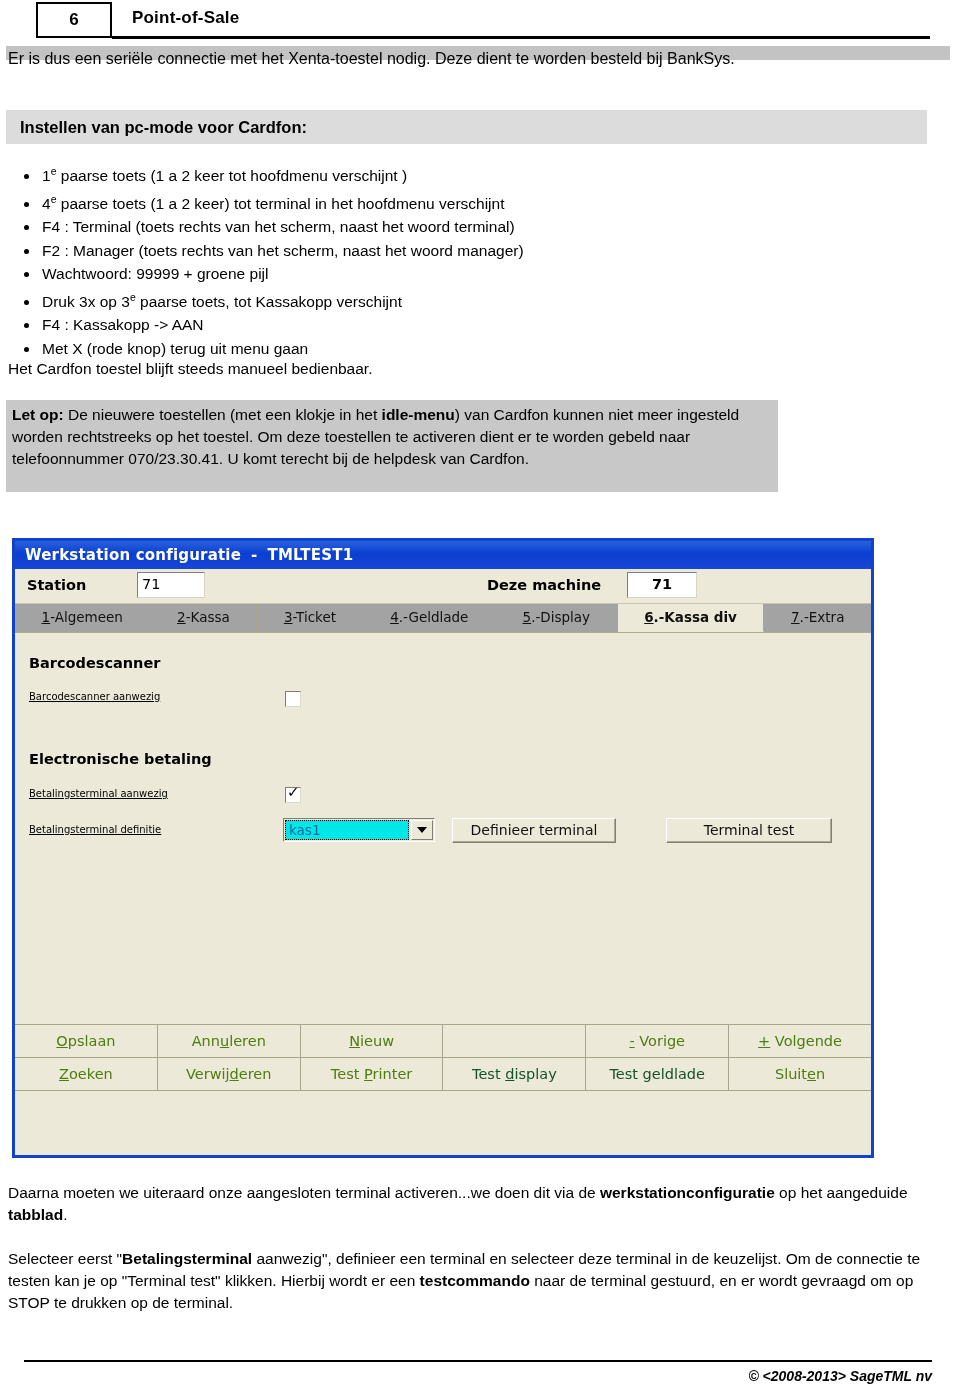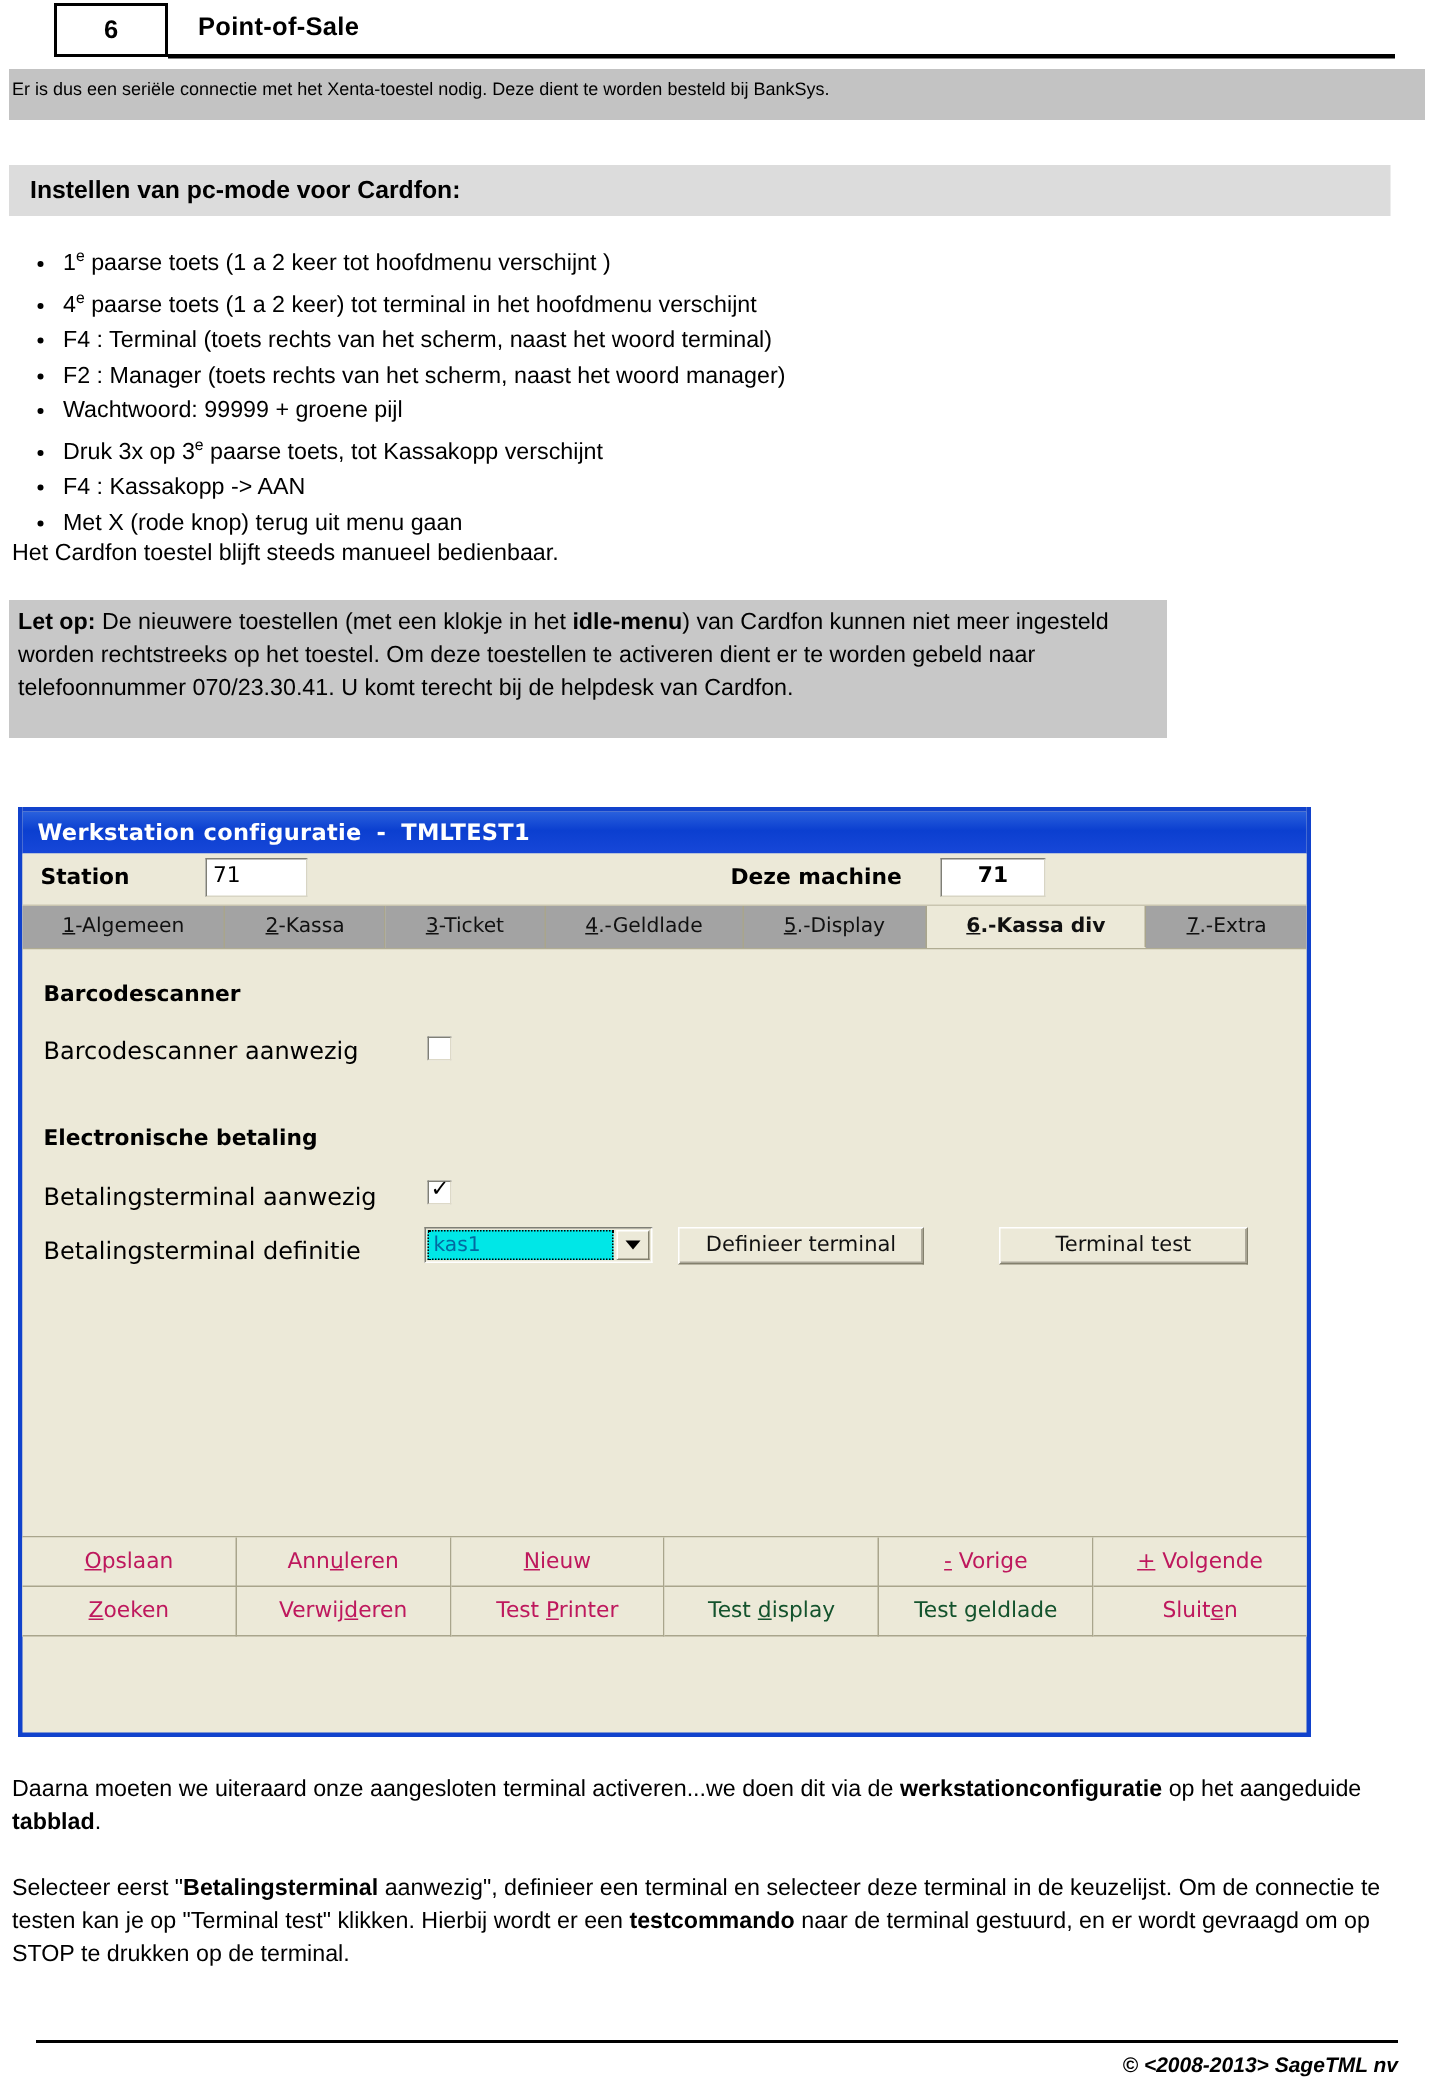--- a/index.html
+++ b/index.html
@@ -49,24 +49,24 @@
     background: #000;
   }
 
   
   .band {
     position: absolute;
     box-sizing: border-box;
   }
   .band-intro {
     left: 6px; top: 46px;
-    width: 944px; height: 34px;
+    width: 944px; height: 14px;
     background: #c3c3c3;
     padding: 2px 2px 12px 2px;
-    font-size: 12px;
+    font-size: 16px;
     line-height: 22px;
   }
   .band-heading {
     left: 6px; top: 110px;
     width: 921px; height: 34px;
     background: #dcdcdc;
     padding: 6px 0 0 14px;
     font-size: 16.5px;
     font-weight: bold;
     line-height: 22px;
@@ -205,21 +205,22 @@
     height: 458px;
     background: #ece9d8;
   }
   .grp-title {
     position: absolute;
     font-weight: bold;
     font-size: 14.5px;
   }
   .fld-label {
     position: absolute;
-    font-size: 16px;
+    font-size: 10px;
+    text-decoration: underline;
   }
   .chk {
     position: absolute;
     width: 16px; height: 16px;
     background: #ffffff;
     border: 1px solid #7f7f76;
     border-right-color: #ddd9c8;
     border-bottom-color: #ddd9c8;
     box-sizing: border-box;
   }
@@ -296,21 +297,21 @@
     height: 33px;
   }
   .gbtn {
     flex: 1 1 0;
     border-right: 1px solid #a9a58c;
     border-bottom: 1px solid #a9a58c;
     background: #ece9d8;
     font-size: 14.5px;
     line-height: 32px;
     text-align: center;
-    color: #be185d;
+    color: #4d7c0f;
     box-sizing: border-box;
   }
   .gbtn:last-child { border-right: none; }
   .gbtn.blank { color: transparent; }
   .gbtn.disabled { color: #14532d; }
   .gbtn u { text-decoration: underline; }
 
   
   .tail1 {
     position: absolute;

